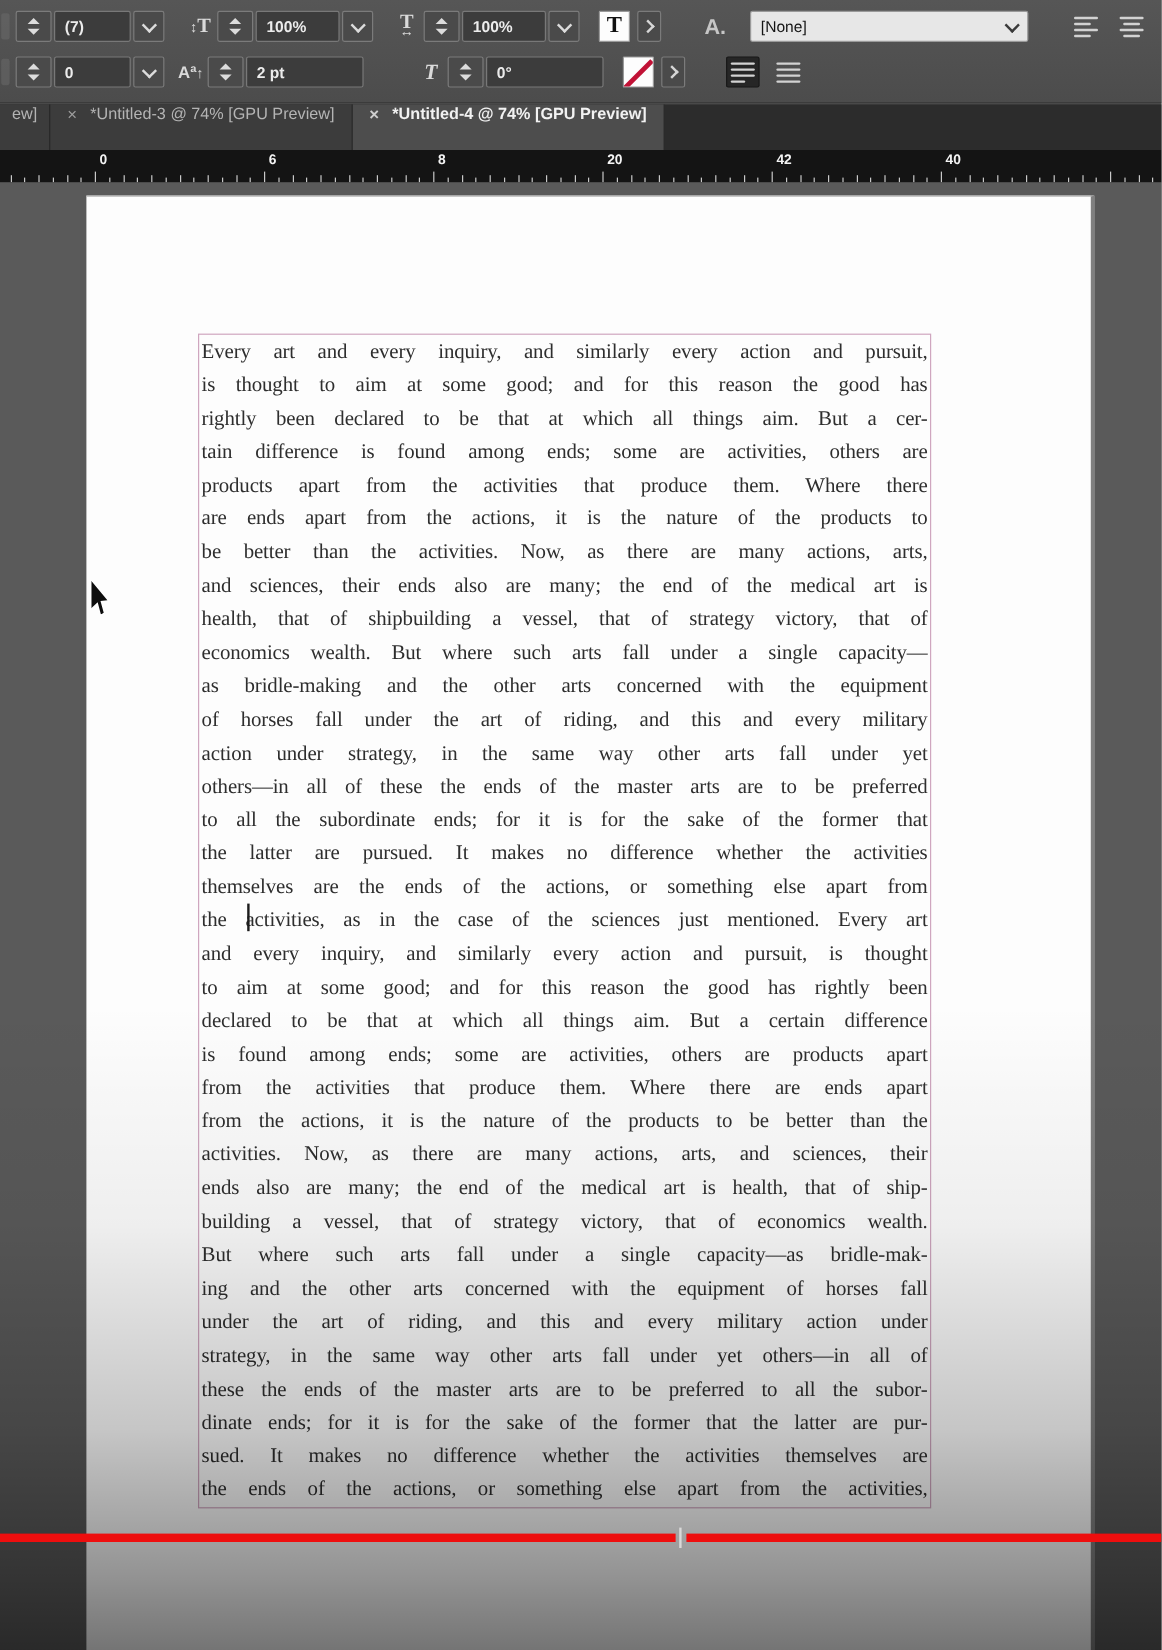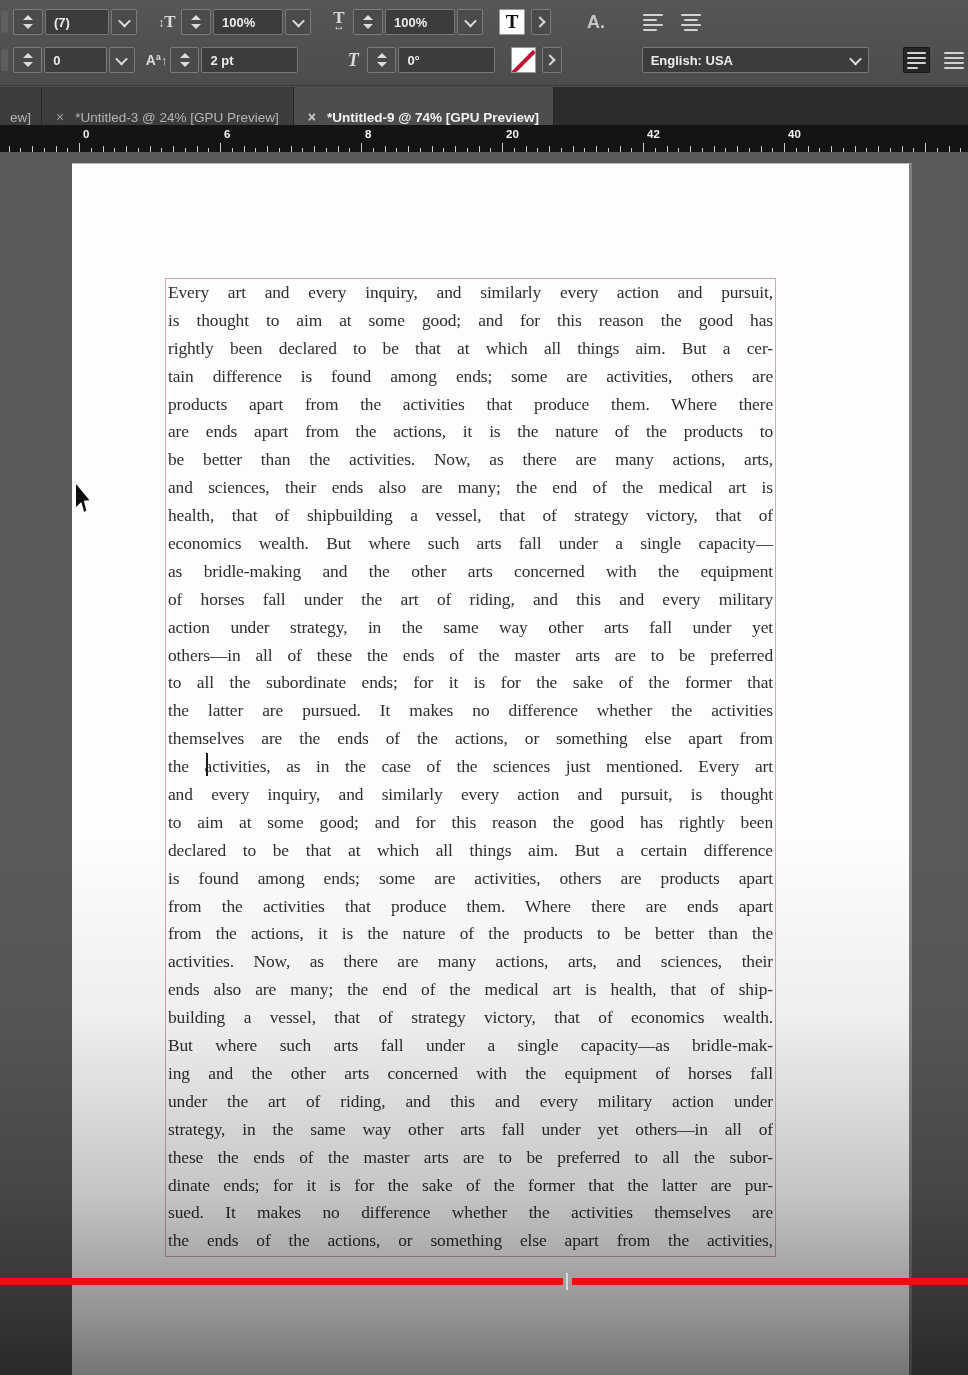--- a/index.html
+++ b/index.html
@@ -41,21 +41,21 @@
     color:#141414; font-size:13px; display:flex; align-items:center; justify-content:space-between; padding:0 8px; }
   .dd-light .vee { border-color:#3a3a3a; }
   .dd-dark { width:232px; height:26px; background:#3c3c3c; border:1px solid #787878; border-radius:2px;
     color:#ececec; font-size:13px; font-weight:700; display:flex; align-items:center; justify-content:space-between; padding:0 8px; }
   .abtn { width:28px; height:26px; border-radius:2px; display:flex; flex-direction:column; justify-content:center; gap:3px; padding:0 4px; }
   .abtn.active { background:#262626; box-shadow: inset 0 0 0 1px #191919; }
   .bar { height:2px; background:#d2d2d2; border-radius:1px; }
 
   
   .tab-bar { position:absolute; left:0; top:87px; width:968px; height:38px; background:#2c2c2c; display:flex; }
-  .tab { height:38px; display:flex; align-items:flex-end; padding:0 14px; font-size:13.5px; color:#b4b4b4;
+  .tab { height:38px; display:flex; align-items:flex-start; padding:0 14px; font-size:13.5px; color:#b4b4b4;
     background:#3c3c3c; border-right:1px solid #262626; }
   .tab .x { margin-right:11px; color:#9d9d9d; font-size:14px; }
   .tab.active { background:#4d4d4d; color:#f2f2f2; font-weight:700; }
   .tab.active .x { color:#cfcfcf; }
   .tab.partial { padding:0 10px; }
 
   
   .ruler { position:absolute; left:0; top:125px; width:968px; height:27px; background:#141414; overflow:hidden; }
   .ruler .lbl { position:absolute; top:3px; color:#f4f4f4; font-size:11.5px; font-weight:700; }
   .ruler .tick { position:absolute; bottom:0; width:1px; background:#c9c9c9; }
@@ -120,20 +120,24 @@
       </span>
 
     <span class="swatch" style="margin-left:16px">
         <span class="fillT">T</span>
       </span>
     <span class="expand">
         <span class="rchev"></span>
       </span>
 
     <span class="charstyle-a" style="margin-left:36px">A.</span>
+    <span class="dd-light" style="margin-left:20px">
+      <span>[None]</span>
+      <span class="vee"></span>
+    </span>
 
     <span class="abtn" style="margin-left:34px">
       <span class="bar" style="width:100%"></span>
         <span class="bar" style="width:70%"></span>
         <span class="bar" style="width:100%"></span>
         <span class="bar" style="width:70%"></span>
     </span>
     <span class="abtn" style="margin-left:10px; align-items:center">
       <span class="bar" style="width:100%"></span>
         <span class="bar" style="width:68%"></span>
@@ -165,24 +169,20 @@
         <span class="chev-up"></span>
         <span class="chev-down"></span>
       </span>
     <span class="field" style="width:98px">0°</span>
 
     <span class="swatch stroke" style="margin-left:16px"></span>
     <span class="expand">
         <span class="rchev"></span>
       </span>
 
-    <span class="dd-dark" style="margin-left:80px">
-      <span>English: USA</span>
-      <span class="vee"></span>
-    </span>
 
     <span class="abtn active" style="margin-left:34px">
       <span class="bar" style="width:100%"></span>
         <span class="bar" style="width:100%"></span>
         <span class="bar" style="width:100%"></span>
         <span class="bar" style="width:58%"></span>
     </span>
     <span class="abtn" style="margin-left:10px">
       <span class="bar" style="width:100%"></span>
         <span class="bar" style="width:100%"></span>
@@ -191,25 +191,25 @@
     </span>
   </div>
 </div>
 
 <div class="tab-bar">
   <div class="tab partial">
     <span>ew]</span>
   </div>
   <div class="tab">
     <span class="x">×</span>
-    <span>*Untitled-3 @ 24% [GPU Preview]</span>
+    <span>*Untitled-3 @ 74% [GPU Preview]</span>
   </div>
   <div class="tab active">
     <span class="x">×</span>
-    <span>*Untitled-9 @ 74% [GPU Preview]</span>
+    <span>*Untitled-4 @ 74% [GPU Preview]</span>
   </div>
 </div>
 
 <div class="ruler" id="ruler">
     <div class="tick" style="height: 6px; left: 8.5px;"></div>
     <div class="tick" style="height: 4px; left: 20.25px;"></div>
     <div class="tick" style="height: 6px; left: 32px;"></div>
     <div class="tick" style="height: 4px; left: 43.75px;"></div>
     <div class="tick" style="height: 6px; left: 55.5px;"></div>
     <div class="tick" style="height: 4px; left: 67.25px;"></div>

